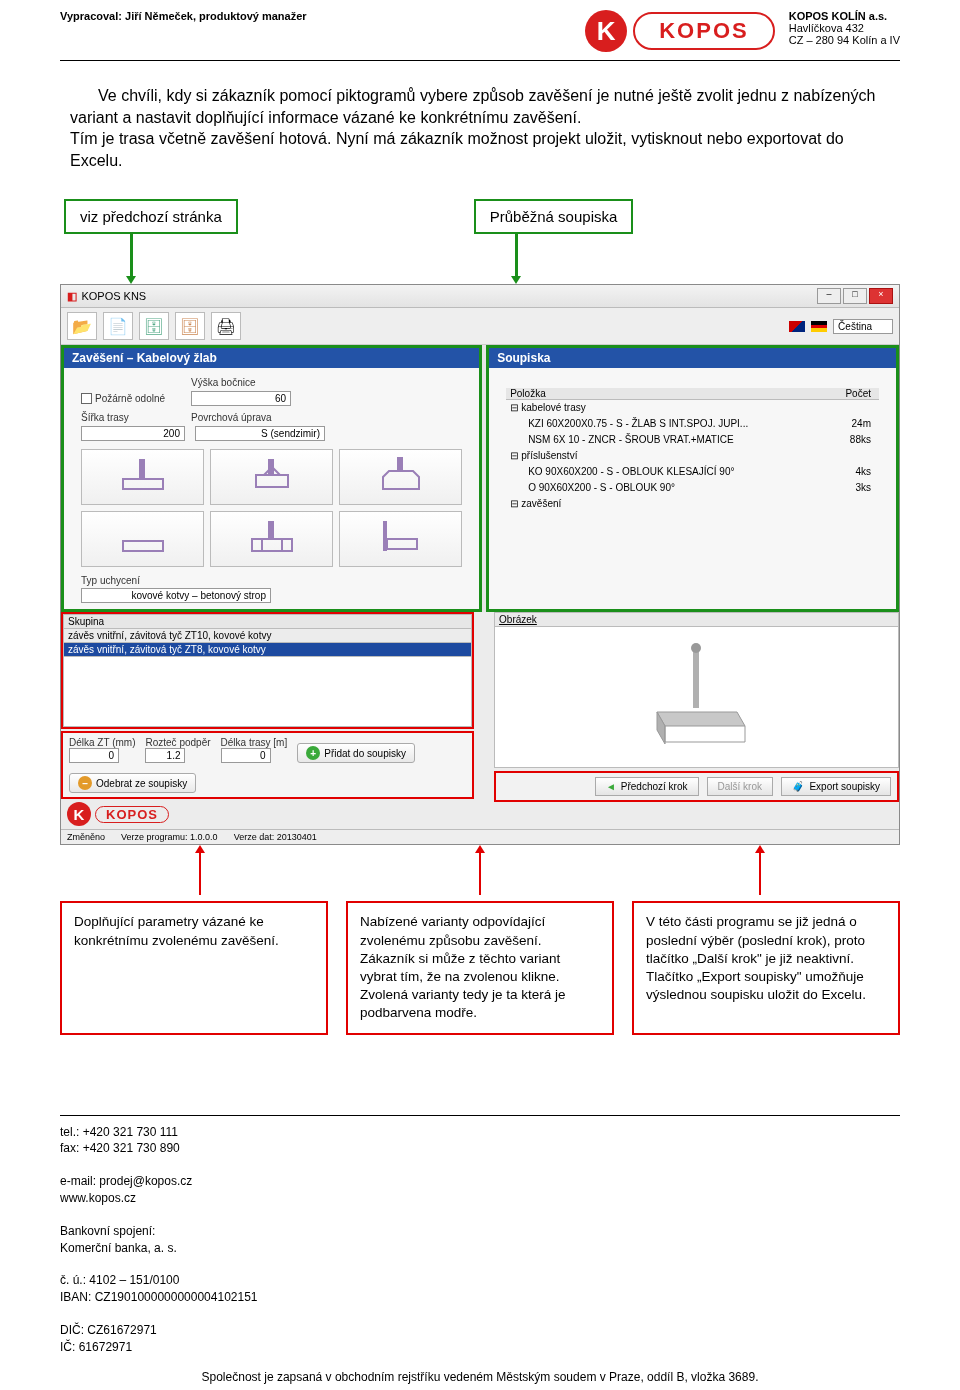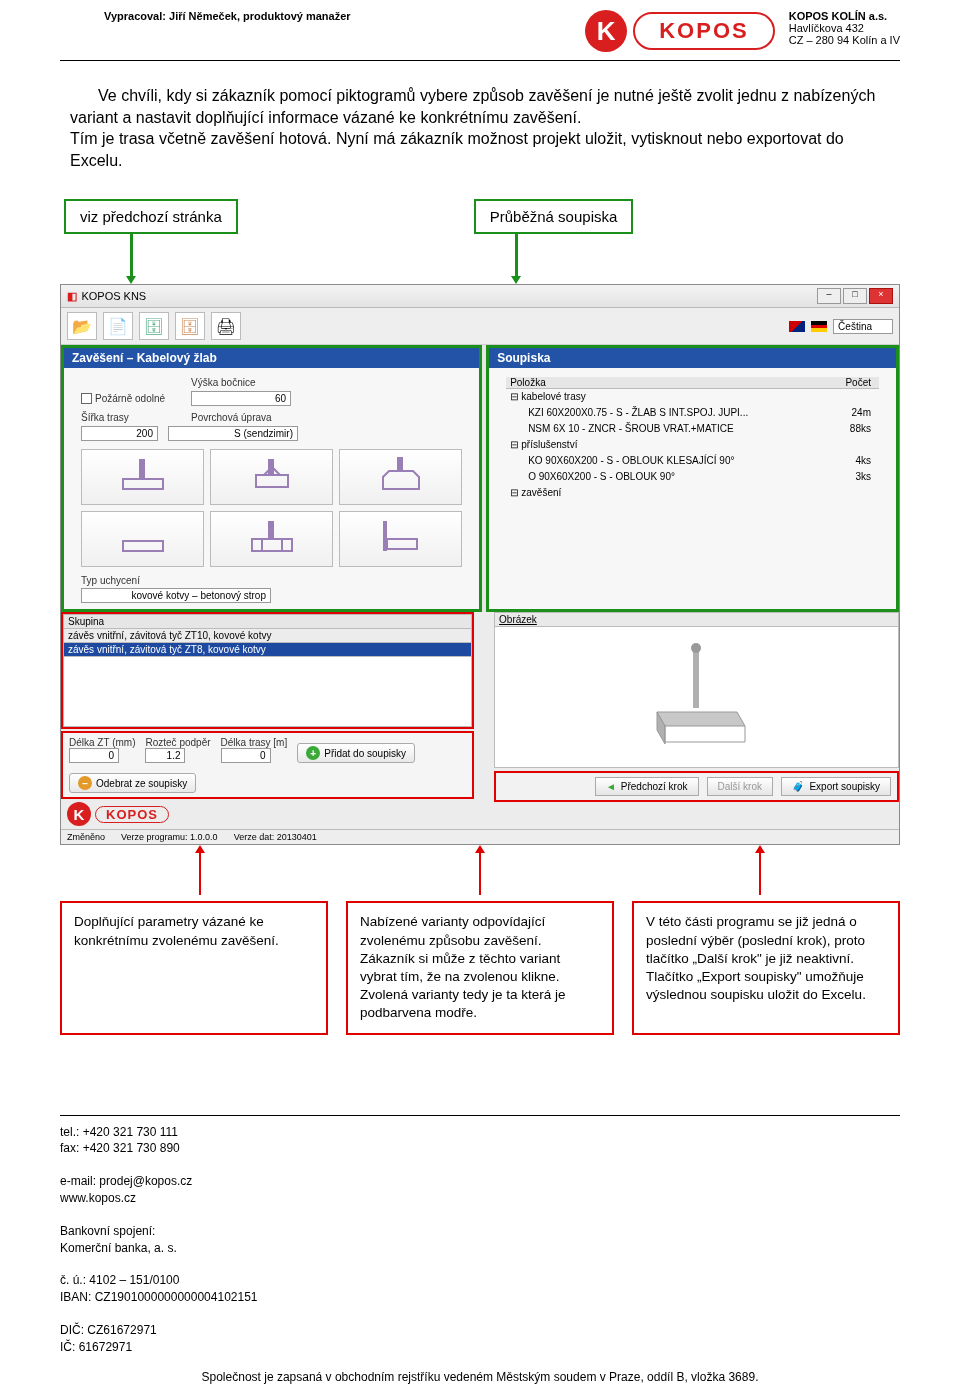--- a/index.html
+++ b/index.html
@@ -12,21 +12,21 @@
     color: #000;
     padding: 10px 60px 20px 60px;
   }
   .hdr-top {
     display: flex;
     justify-content: space-between;
     align-items: flex-start;
     border-bottom: 0;
     padding-bottom: 4px;
   }
-  .hdr-author { font-size: 11px; font-weight: bold; margin-left: 44px; }
+  .hdr-author { font-size: 11px; font-weight: bold; }
   .hdr-right { text-align: left; font-size: 11px; }
   .hdr-logo {
     display: inline-flex;
     align-items: center;
     gap: 6px;
   }
   .hdr-logo-circle {
     width: 42px; height: 42px;
     border-radius: 50%;
     background: #d81e1e;
@@ -139,21 +139,21 @@
     display:flex;align-items:center;justify-content:center;
     color:#9a7fb7;
   }
   .picto svg{width:60px;height:40px;}
   .red-outline{ border:2.5px solid #e10000 !important; }
   .green-outline{ border:3px solid #1a8f1a !important; }
 
   .list-tbl {
     font-size:10px;
     width:100%;
-    margin-top:3px;
+    margin-top:14px;
   }
   .list-tbl .hdr { display:flex; background:#e6e6e6; border-bottom:1px solid #bbb;}
   .list-tbl .row { display:flex; padding:1px 0;}
   .list-tbl .c1{ flex:1; padding-left:14px;}
   .list-tbl .c2{ width:50px; text-align:right; padding-right:8px;}
   .tree-root{font-size:10px; line-height:1.4;}
 
   .lower-area{
     display:grid;
     grid-template-columns:1.02fr 1fr;
@@ -316,21 +316,21 @@
         </div>
         <div class="form-row" style="margin-top:6px;">
           <div style="width:100px;">
             <div class="lbl">Šířka trasy</div>
           </div>
           <div>
             <div class="lbl">Povrchová úprava</div>
           </div>
         </div>
         <div class="form-row">
-          <span class="inp" style="width:77px;">200</span>
+          <span class="inp" style="width:104px;">200</span>
           <span class="inp" style="width:130px;">S (sendzimir)</span>
         </div>
         <div class="picto-grid">
           <div class="picto">
               <svg viewBox="0 0 60 40">
                 <rect x="26" y="2" width="6" height="20" fill="#9a7fb7"></rect>
                 <rect x="10" y="22" width="40" height="10" fill="none" stroke="#9a7fb7" stroke-width="2"></rect>
               </svg>
             </div>
           <div class="picto">

